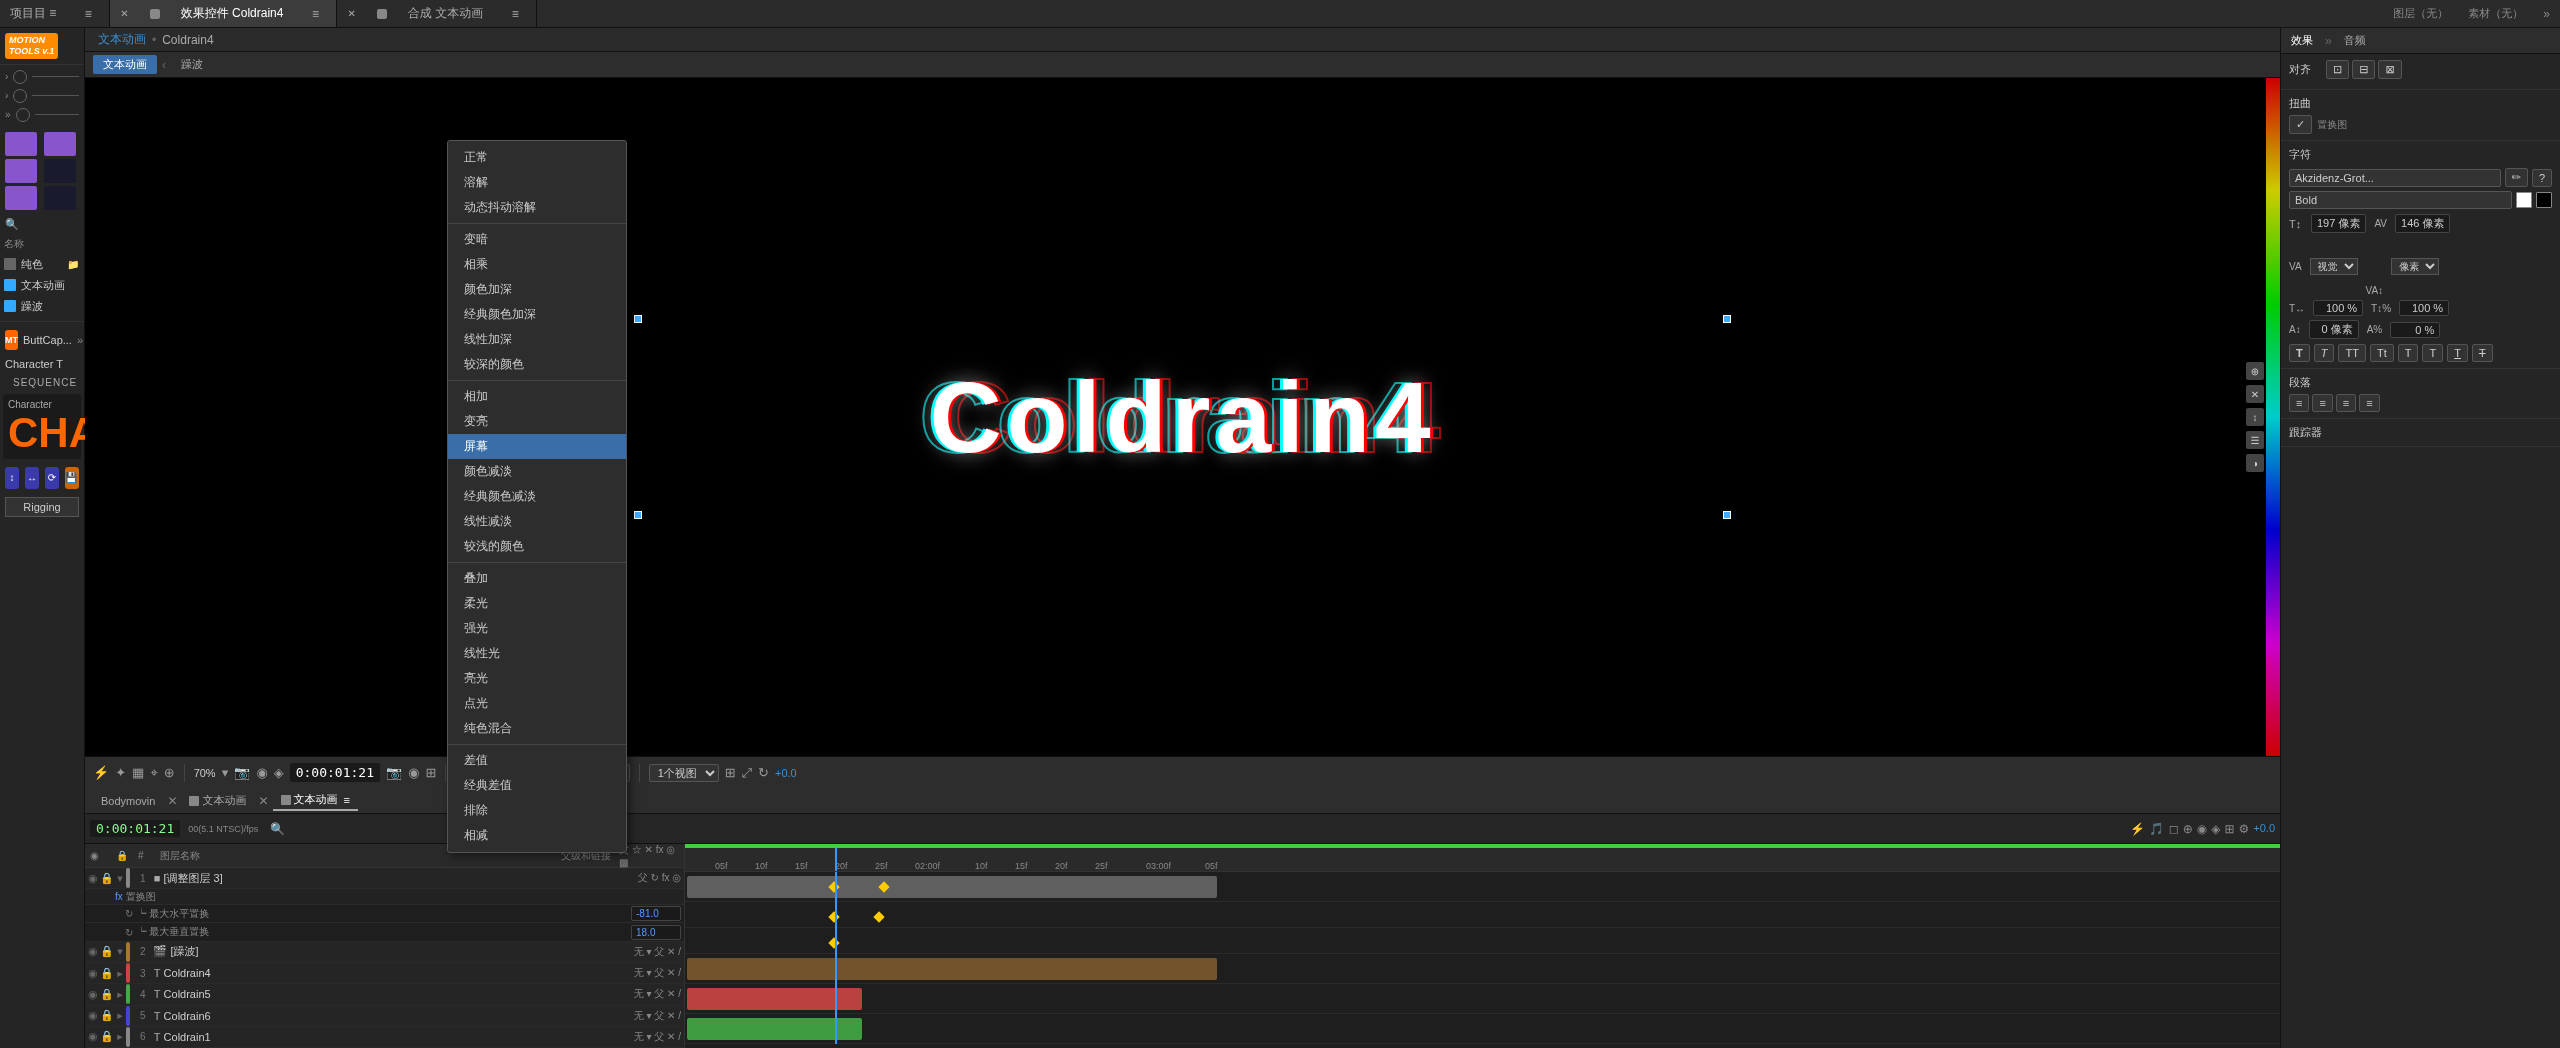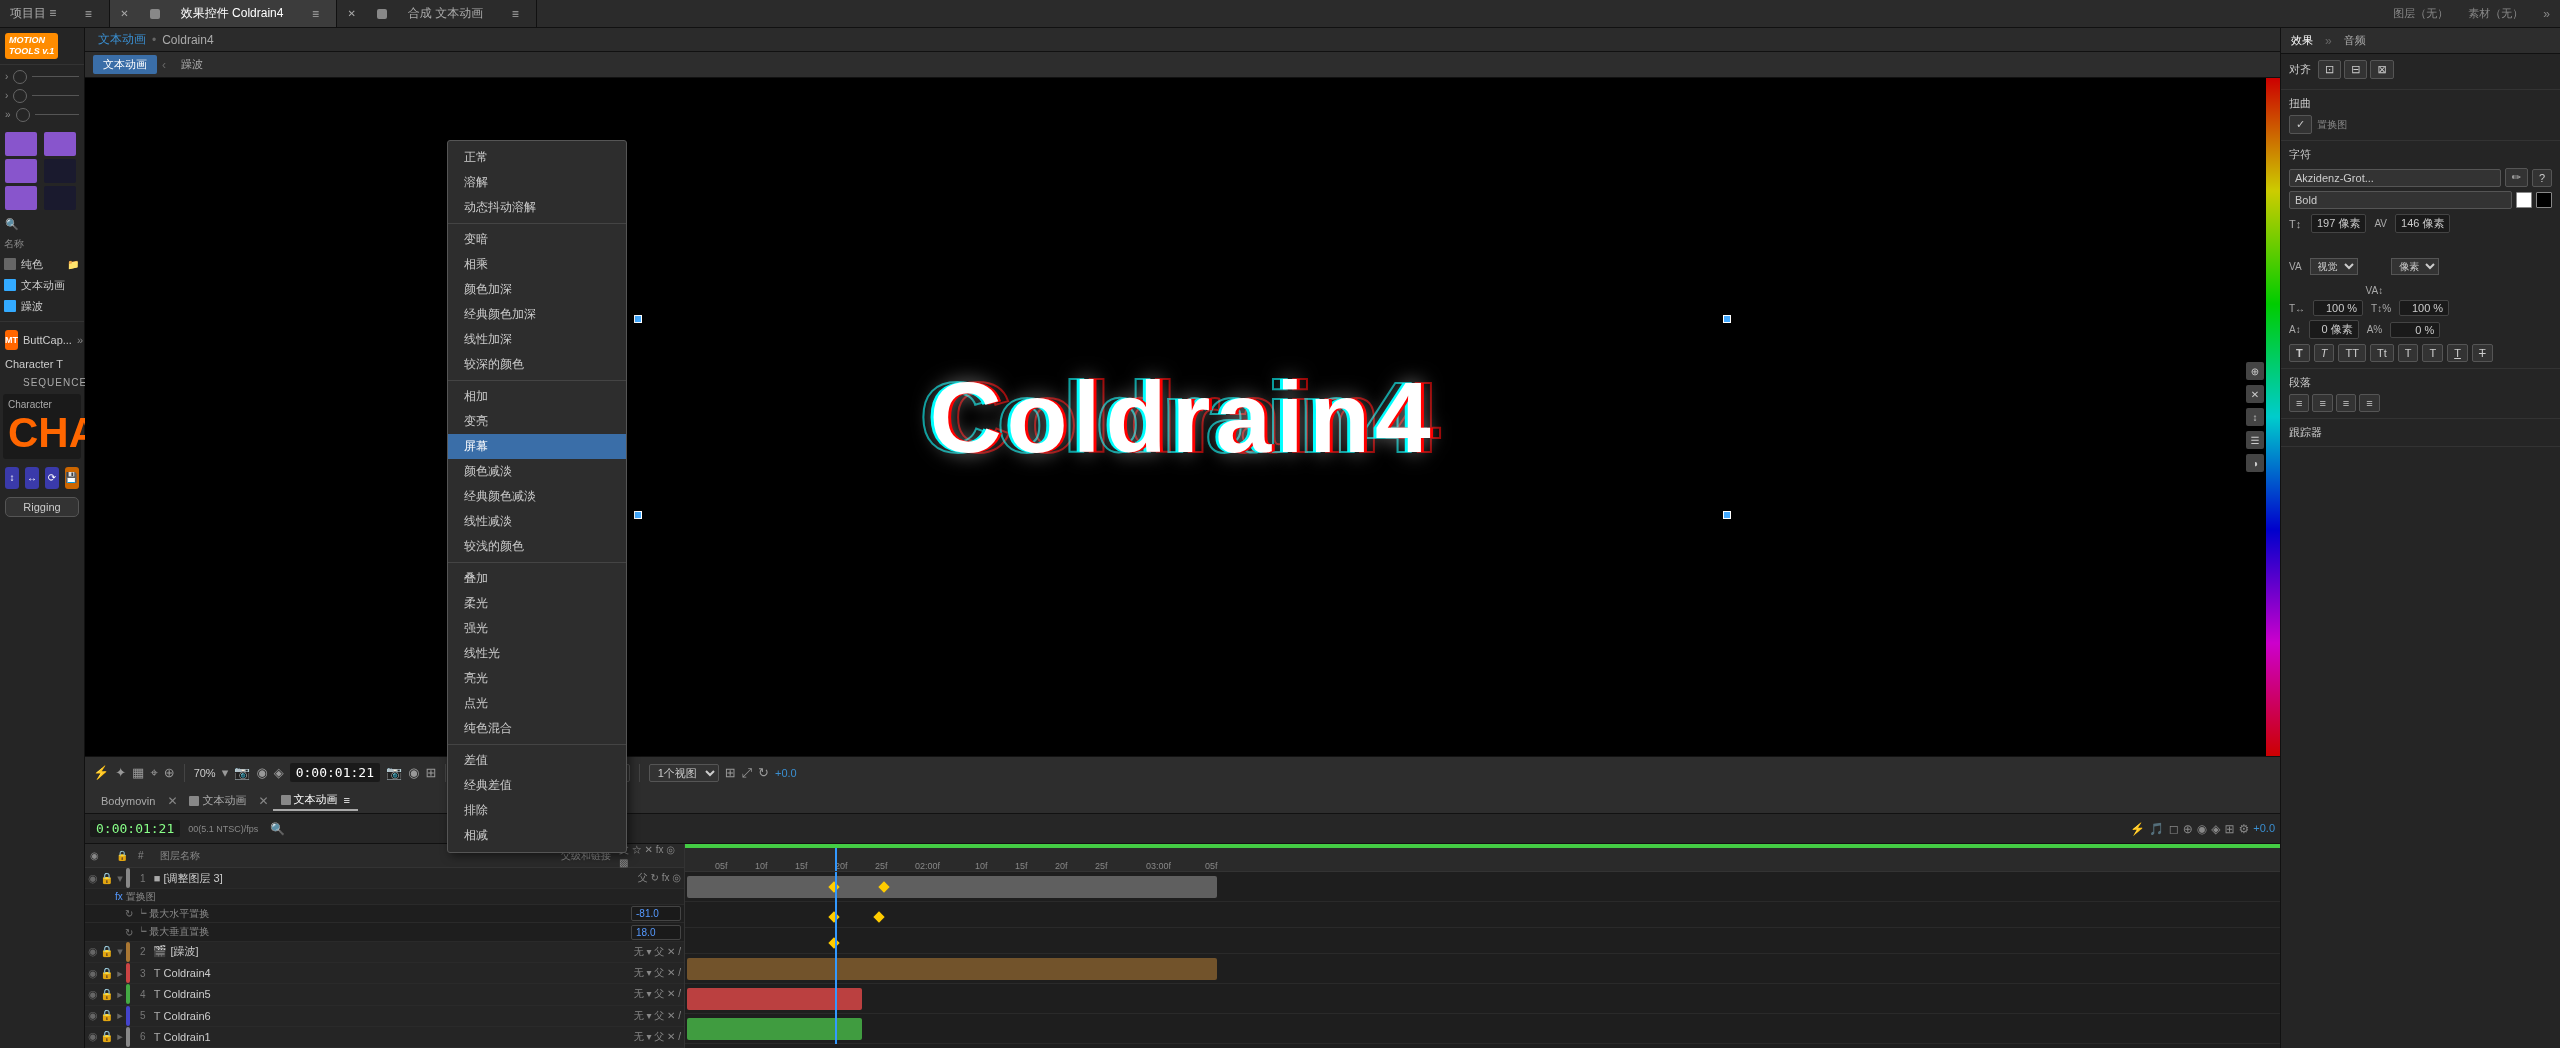--- a/index.html
+++ b/index.html
@@ -160,21 +160,21 @@
       justify-content: center;
       font-size: 9px;
       font-weight: bold;
       color: white;
     }
     .plugin-label { font-size: 11px; color: #ccc; }
     .plugin-expand { color: #888; font-size: 11px; margin-left: auto; }
     .sequence-label {
       font-size: 10px;
       color: #aaa;
-      padding: 3px 23px;
+      padding: 3px 13px;
       letter-spacing: 1px;
     }
     .char-icons {
       display: flex;
       gap: 6px;
       padding: 5px;
     }
     .char-icon-btn {
       width: 22px; height: 22px;
       background: #3a3aaa;
@@ -185,21 +185,21 @@
       font-size: 10px;
       color: white;
       cursor: pointer;
     }
     .char-icon-btn.orange { background: #cc6600; }
     .rigging-btn {
       margin: 3px 5px;
       padding: 3px 8px;
       background: #333;
       border: 1px solid #555;
-      border-radius: 5px;
+      border-radius: 0;
       font-size: 11px;
       color: #ccc;
       cursor: pointer;
     }
 
     
     .center-area {
       flex: 1;
       display: flex;
       flex-direction: column;
@@ -491,21 +491,21 @@
       padding: 2px 6px;
     }
     .rp-tab.active { color: #fff; }
     .rp-section {
       padding: 6px 8px;
       border-bottom: 1px solid #333;
     }
     .rp-row {
       display: flex;
       align-items: center;
-      gap: 7px;
+      gap: 15px;
       margin-bottom: 4px;
     }
     .rp-font-selector {
       display: flex;
       align-items: center;
       gap: 4px;
       width: 100%;
     }
     .rp-font-name {
       flex: 1;

